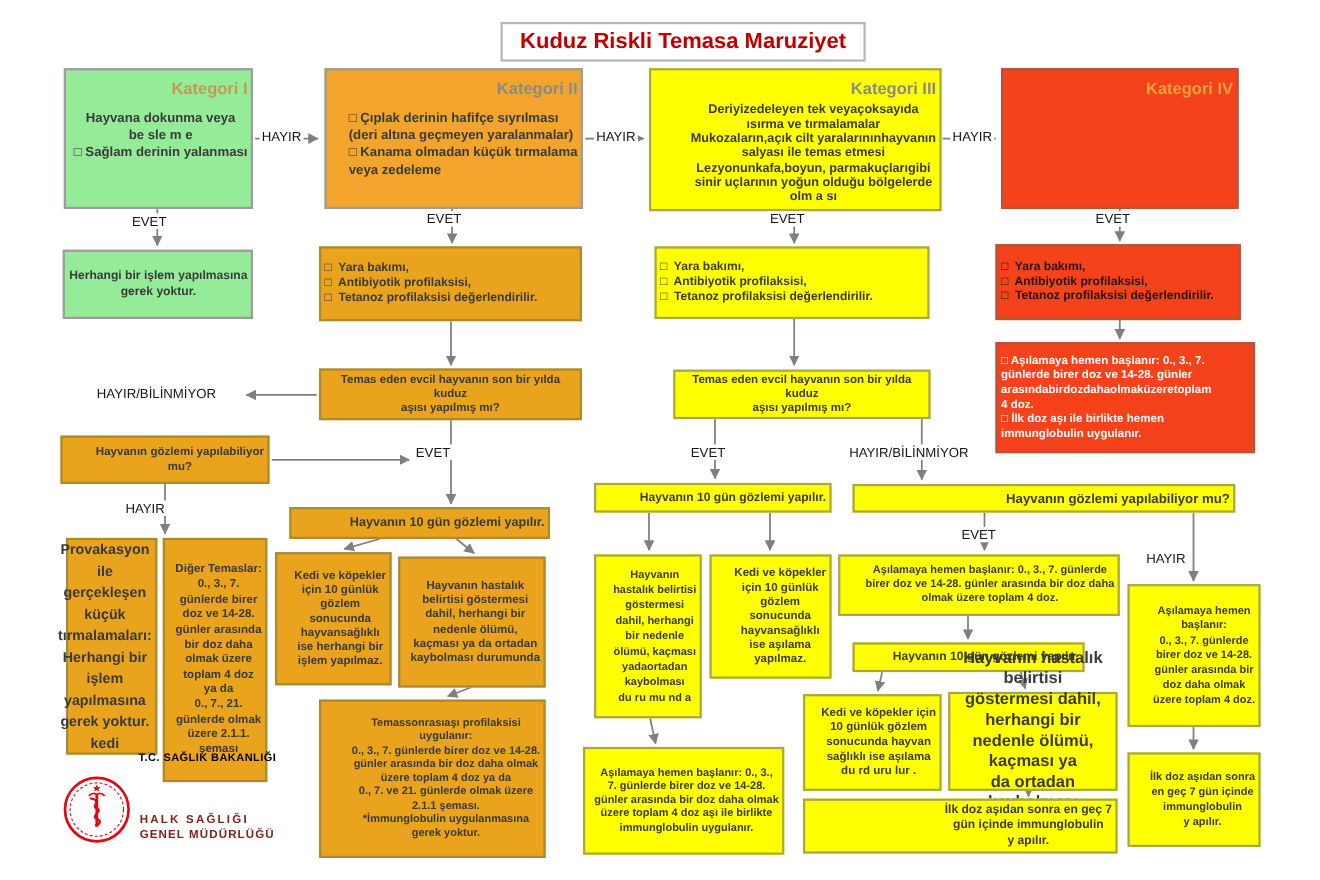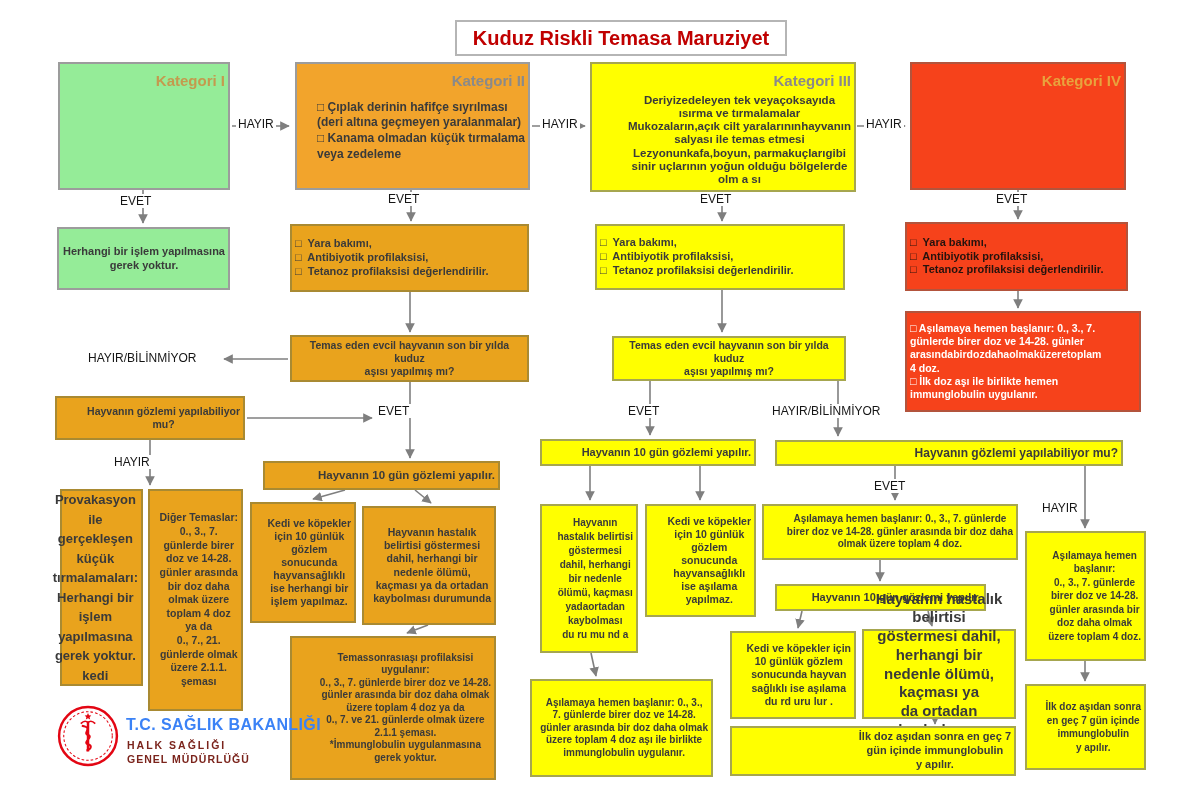--- a/index.html
+++ b/index.html
@@ -14,21 +14,21 @@
   .yellow{background:#FFFF00;border-color:#a6a64f}
   .red{background:#F6421B;border-color:#b3543c}
   .la{text-align:left;align-items:flex-start}
   .catbox{justify-content:flex-start;padding-top:8px}
   .cat-title{font-size:15px;font-weight:bold;margin-bottom:9px}
   .cat-body{font-size:12px;line-height:1.3}
   .t-light{color:#ffffff}
   .title-box{position:absolute;left:455px;top:20px;width:332px;height:36px;background:#fff;border:2px solid #b5b5b5;
        display:flex;align-items:center;justify-content:center;font-size:20px;font-weight:bold;color:#C00000}
   .lbl{position:absolute;font-size:12px;font-weight:normal;color:#151515;background:#fff;padding:0 2px;white-space:nowrap}
-  .f-ministry{position:absolute;left:126px;top:716px;font-size:16px;font-weight:bold;color:#3b82f6;letter-spacing:.4px}
+  .f-ministry{position:absolute;left:126px;top:684px;font-size:10px;font-weight:bold;color:#000000;letter-spacing:.4px}
   .f-org1{position:absolute;left:127px;top:739px;font-size:10.5px;font-weight:bold;color:#7b241c;letter-spacing:2px}
   .f-org2{position:absolute;left:127px;top:753px;font-size:10.5px;font-weight:bold;color:#7b241c;letter-spacing:1px}
   .logo{position:absolute;left:56px;top:704px;width:64px;height:64px}
 </style>
 </head>
 <body>
 
 <div class="canvas">
 
   <svg class="arrows" viewBox="0 0 1200 800">
@@ -67,20 +67,23 @@
       <line x1="1085" y1="466" x2="1085" y2="528" marker-end="url(#ah)"></line>
       <line x1="1085" y1="661" x2="1085" y2="681" marker-end="url(#ah)"></line>
       <line x1="1018" y1="291" x2="1018" y2="308" marker-end="url(#ah)"></line>
     </g>
   </svg>
 
   <div class="title-box">Kuduz Riskli Temasa Maruziyet</div>
 
   <div class="box green catbox" style="left:58px;top:62px;width:172px;height:128px">
     <div class="cat-title" style="color:#C49A4E">Kategori I</div>
+    <div class="cat-body">Hayvana dokunma veya
+be sle m e
+□ Sağlam derinin yalanması</div>
   </div>
   <div class="box orange catbox" style="left:295px;top:62px;width:235px;height:128px">
     <div class="cat-title" style="color:#8a8a8a">Kategori II</div>
     <div class="cat-body la" style="text-align:left">□ Çıplak derinin hafifçe sıyrılması
 (deri altına geçmeyen yaralanmalar)
 □ Kanama olmadan küçük tırmalama
 veya zedeleme</div>
   </div>
   <div class="box yellow catbox" style="left:590px;top:62px;width:266px;height:130px">
     <div class="cat-title" style="color:#8a8a8a;margin-bottom:3px">Kategori III</div>

